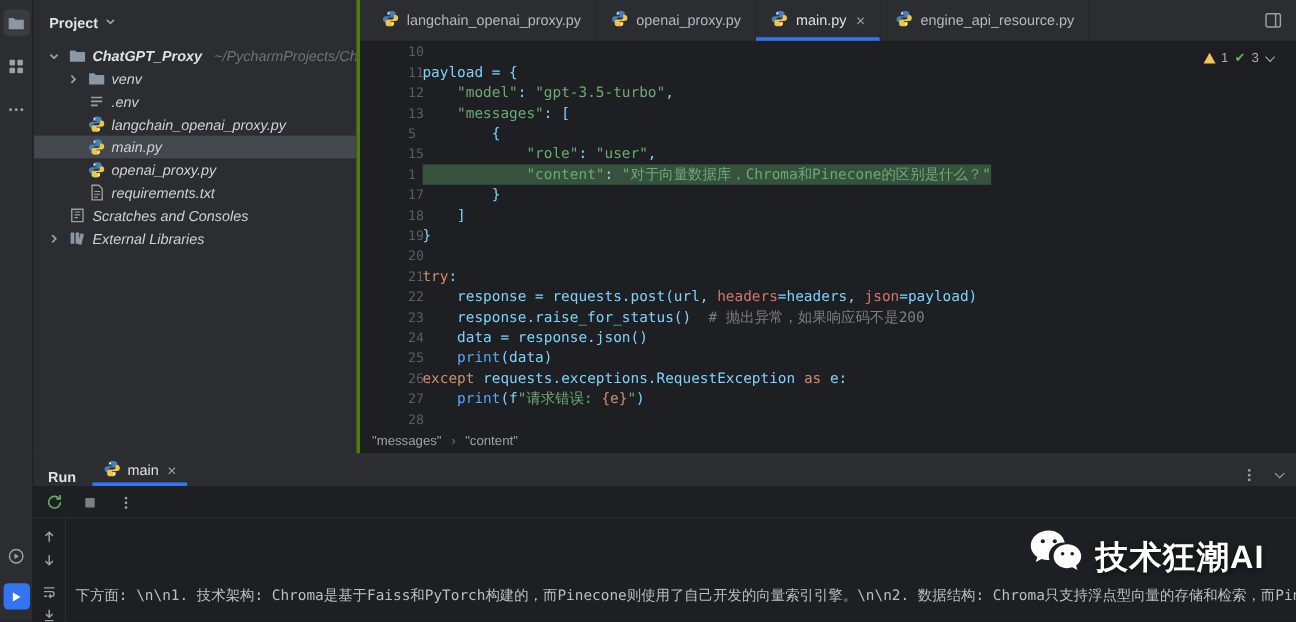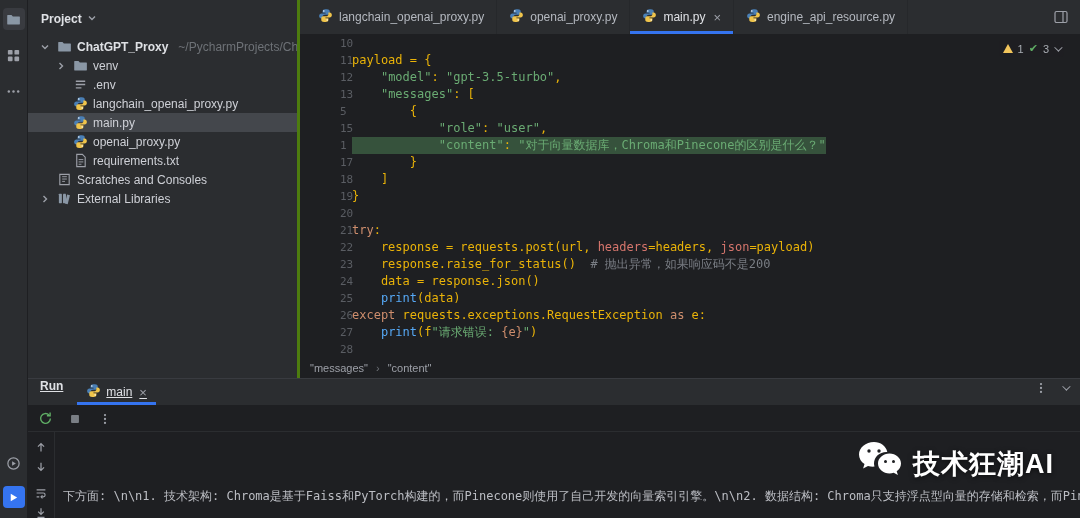--- a/index.html
+++ b/index.html
@@ -20,21 +20,21 @@
   .main-col { flex:1; display:flex; flex-direction:column; min-width:0; }
   .upper { flex:1; display:flex; min-height:0; }
 
   
   .project-panel { width:272px; flex:none; background:#2b2d30; border-right:3px solid #4d7c0f;
     display:flex; flex-direction:column; overflow:hidden; }
   .project-header { height:37px; flex:none; display:flex; align-items:center; gap:5px;
     padding-left:13px; font-weight:600; color:#dfe1e5; }
   .tree { flex:1; overflow:hidden; }
   .tree-row { height:19px; display:flex; align-items:center; gap:5px; white-space:nowrap;
-    overflow:hidden; cursor:pointer; }
+    overflow:hidden; cursor:pointer;font-style:italic; }
   .tree-row.selected { background:#44474c; }
   .tree-chev { width:13px; flex:none; display:flex; align-items:center; justify-content:center; }
   .tree-icon { width:16px; flex:none; display:flex; align-items:center; justify-content:center; }
   .tree-label { color:#ced0d6; }
   .tree-label.bold { font-weight:700; color:#dfe1e5; }
   .tree-path { color:#6e7277; margin-left:5px; overflow:hidden; text-overflow:clip; }
 
   
   .editor-col { flex:1; display:flex; flex-direction:column; min-width:0; background:#1e1f22; }
   .tab-bar { height:35px; flex:none; background:#2b2d30; border-bottom:1px solid #1e1f22;
@@ -48,40 +48,40 @@
   .tabbar-right { margin-left:auto; display:flex; align-items:center; padding-right:10px; }
 
   .editor-area { flex:1; display:flex; position:relative; overflow:hidden; }
   .gutter { width:52px; flex:none; text-align:right; padding-right:20px;
     font-family:"DejaVu Sans Mono", monospace; font-size:11px; line-height:17px; color:#5a5d63; }
   .gut-line { height:17px;padding-left:40px; }
   .code { flex:1; overflow:hidden; font-family:"DejaVu Sans Mono", monospace; font-size:12px;
     line-height:17px; white-space:pre; }
   .code-line { height:17px; }
   .code-line .hl { background:#36523c; display:inline-block; }
-  .c-def { color:#eab308; } .c-str { color:#6aab73; } .c-kw { color:#cf8e6d; }
+  .c-def { color:#7dd3fc; } .c-str { color:#6aab73; } .c-kw { color:#cf8e6d; }
   .c-arg { color:#d5756c; } .c-fn { color:#56a8f5; } .c-com { color:#7a7e85; }
 
   .inspections { position:absolute; top:5px; right:16px; display:flex; align-items:center;
     gap:5px; color:#a8acb3; font-size:11px; background:rgba(30,31,34,.85); padding:2px 4px; border-radius:4px; }
   .warn-tri { width:0; height:0; border-left:5px solid transparent; border-right:5px solid transparent;
     border-bottom:9px solid #f2c55c; display:inline-block; }
   .ok-check { color:#5fad65; font-size:11px; }
   .css-chev { width:6px; height:6px; border-right:1.5px solid #9da0a8; border-bottom:1.5px solid #9da0a8;
     transform:rotate(45deg) translateY(-2px); display:inline-block; }
 
   .breadcrumbs { height:20px; flex:none; display:flex; align-items:center; gap:8px;
     padding-left:10px; font-size:11px; color:#9da0a8; background:#1e1f22; }
   .bc-sep { color:#6e7277; }
 
   
   .run-panel { height:140px; flex:none; display:flex; flex-direction:column; background:#1e1f22;
     border-top:1px solid #393b40; }
   .run-header { height:27px; flex:none; background:#2b2d30; border-bottom:1px solid #1e1f22;
-    display:flex; align-items:flex-start; padding-left:12px; gap:14px;text-decoration:underline; }
+    display:flex; align-items:flex-end; padding-left:12px; gap:14px; }
   .run-title { font-weight:700; color:#dfe1e5; }
   .run-tab { height:100%; display:flex; align-items:center; gap:5px; padding:0 9px;
     position:relative; color:#dfe1e5; cursor:pointer; }
   .run-tab::after { content:""; position:absolute; left:0; right:0; bottom:0; height:3px; background:#3574f0; }
   .run-header-right { margin-left:auto; display:flex; align-items:center; gap:12px; padding-right:12px; }
   .run-toolbar { height:26px; flex:none; display:flex; align-items:center; gap:12px;
     padding-left:8px; border-bottom:1px solid #2b2d30; }
   .tb-btn { width:18px; height:18px; display:flex; align-items:center; justify-content:center;
     cursor:pointer; }
   .run-body { flex:1; display:flex; min-height:0; position:relative; }

